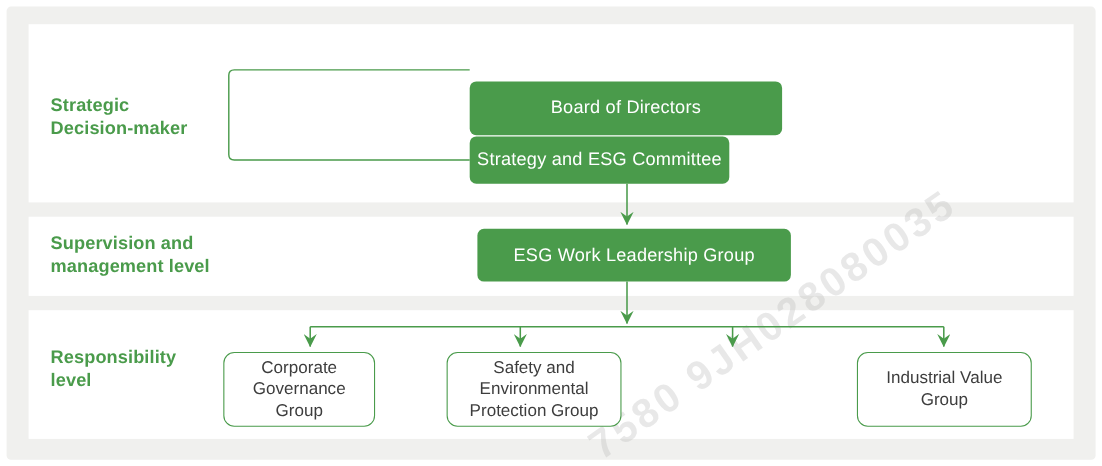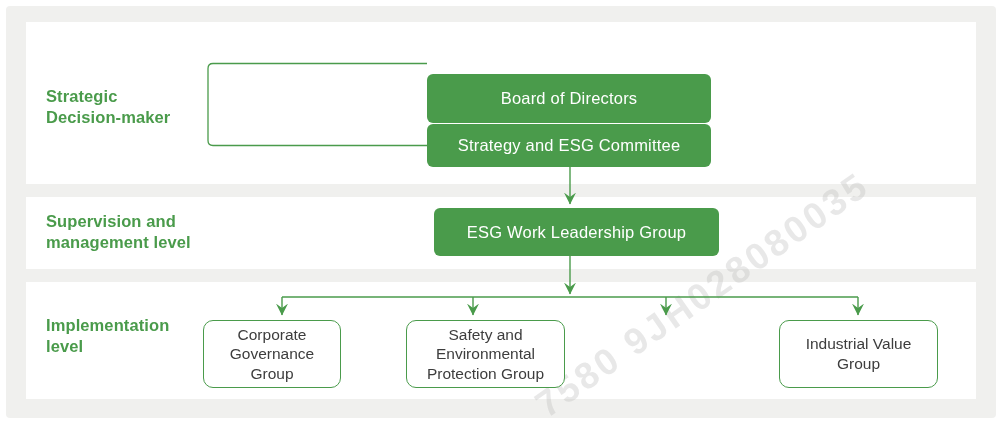--- a/index.html
+++ b/index.html
@@ -30,21 +30,21 @@
     position:absolute;left:46px;color:var(--green);
     font-size:16.5px;font-weight:700;line-height:1.28;white-space:pre-line;
     letter-spacing:.1px;
   }
   .node{
     position:absolute;background:var(--green);border-radius:6px;
     color:var(--node-text);font-size:16.5px;letter-spacing:.2px;
     display:flex;align-items:center;justify-content:center;text-align:center;
   }
   .node.board{left:427px;top:42px;width:284px;height:49px;margin-top:32px;}
-  .node.committee{left:427px;top:124px;width:284px;height:43px;}
+  .node.committee{left:427px;top:124px;width:236px;height:43px;}
   .node.leadership{left:434px;top:208px;width:285px;height:48px;}
   .group-box{
     position:absolute;top:320px;height:68px;background:#ffffff;
     border:1.4px solid var(--green);border-radius:10px;
     color:var(--group-text);font-size:15.5px;line-height:1.26;
     display:flex;align-items:center;justify-content:center;text-align:center;
     padding:2px 4px;
   }
   .group-box.g0{left:203px;width:138px;}
   .group-box.g1{left:406px;width:159px;}
@@ -93,21 +93,21 @@
     <line x1="282" y1="297" x2="282" y2="315" stroke="currentColor" stroke-width="1.4" marker-end="url(#dart)"></line>
     <line x1="473" y1="297" x2="473" y2="315" stroke="currentColor" stroke-width="1.4" marker-end="url(#dart)"></line>
     <line x1="666" y1="297" x2="666" y2="315" stroke="currentColor" stroke-width="1.4" marker-end="url(#dart)"></line>
     <line x1="858" y1="297" x2="858" y2="315" stroke="currentColor" stroke-width="1.4" marker-end="url(#dart)"></line>
   </svg>
 
   <div class="level-label" style="top:86px">Strategic
 Decision-maker</div>
   <div class="level-label" style="top:211px">Supervision and
 management level</div>
-  <div class="level-label" style="top:315px">Implementation
+  <div class="level-label" style="top:315px">Responsibility
 level</div>
 
   <div class="node board">Board of Directors</div>
   <div class="node committee">Strategy and ESG Committee</div>
   <div class="node leadership">ESG Work Leadership Group</div>
 
   <div class="group-box g0">Corporate Governance Group</div>
   <div class="group-box g1">Safety and Environmental Protection Group</div>
   <div class="group-box g3">Industrial Value Group</div>
 

